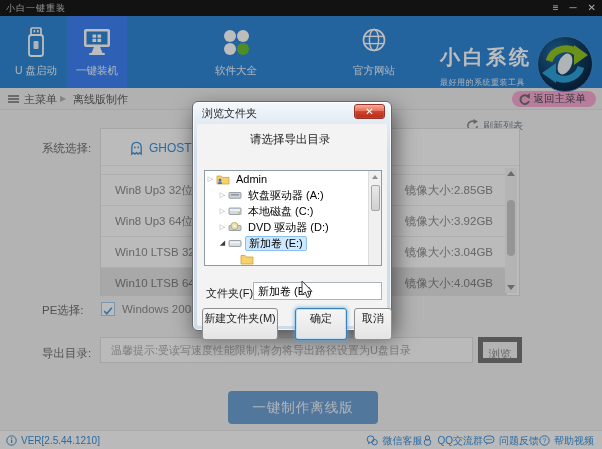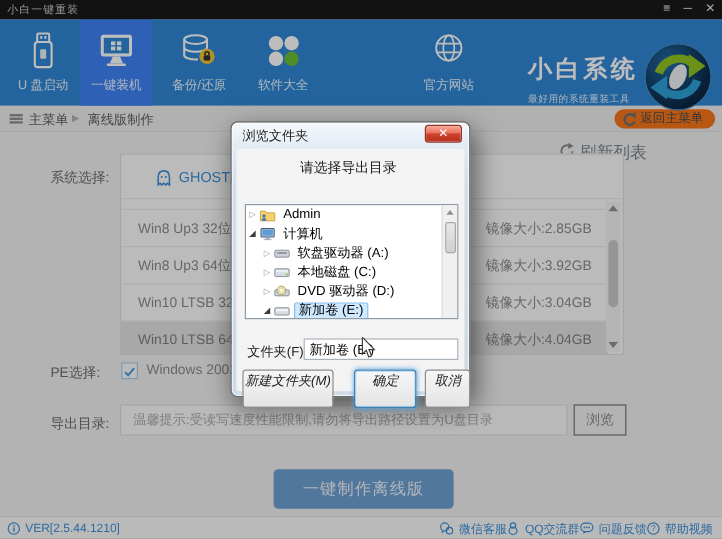--- a/index.html
+++ b/index.html
@@ -24,45 +24,45 @@
   .brand-slogan { font-size:8px; margin-top:6px; letter-spacing:0.5px; white-space:nowrap; color:#e7f1fb; }
   .brand-logo { position:absolute; left:536px; top:19px; width:58px; height:58px; }
 
   
   .crumbbar { position:absolute; left:0; top:88px; width:602px; height:22px; background:#efefef; border-bottom:1px solid #e3e3e3; z-index:3; }
   .hamburger { position:absolute; left:8px; top:7px; width:11px; height:8px; }
   .hamburger i { display:block; height:1.5px; background:#8f8f8f; margin-bottom:1.6px; }
   .crumb-root { position:absolute; left:24px; top:4px; font-size:11px; color:#5b5b5b; }
   .crumb-sep { position:absolute; left:60px; top:6px; font-size:8px; color:#b3b3b3; }
   .crumb-cur { position:absolute; left:73px; top:4px; font-size:11px; color:#5b5b5b; }
-  .back-pill { position:absolute; right:6px; top:3px; height:16px; padding:0 10px 0 6px; background:#f97316; border-radius:9px; display:flex; align-items:center; gap:4px; font-size:10.5px; color:#4a4a4a; }
+  .back-pill { position:absolute; right:6px; top:3px; height:16px; padding:0 10px 0 6px; background:#f9a8d4; border-radius:9px; display:flex; align-items:center; gap:4px; font-size:10.5px; color:#4a4a4a; }
 
   
   .content { position:absolute; left:0; top:110px; width:602px; height:320px; background:#f2f2f2; }
   .field-label { position:absolute; left:42px; font-size:11.5px; color:#6b6b6b; }
-  .refresh { position:absolute; left:466px; top:9px; display:flex; align-items:flex-start; gap:4px; font-size:14px; color:#75818c; }
+  .refresh { position:absolute; left:466px; top:9px; display:flex; align-items:flex-start; gap:4px; font-size:10px; color:#75818c; }
 
   .syslist { position:absolute; left:100px; top:18px; width:420px; height:168px; background:#fcfcfc; border:1px solid #e0e0e0; }
   .ghost-tab { position:absolute; left:28px; top:11px; display:flex; align-items:center; gap:5px; font-size:12px; color:#3a8fd9; }
   .tab-divider { position:absolute; left:0; top:36px; width:418px; height:1px; background:#ececec; }
   .sys-row { position:absolute; left:0; width:406px; height:31px; border-bottom:1px solid #ececec; font-size:11.5px; color:#8a8a8a; }
   .sys-row .r-name { position:absolute; left:14px; top:8px; }
   .sys-row .r-size { position:absolute; right:14px; top:8px; }
   .sys-row.partial { height:9px; top:37px; }
   .sys-row.sel { background:#e3e3e3; color:#7d7d7d; border-bottom:none; }
   .lscroll { position:absolute; right:2px; top:39px; width:12px; height:125px; background:#f3f3f3; }
   .tri-up { width:0; height:0; border-left:4px solid transparent; border-right:4px solid transparent; border-bottom:5px solid #8f8f8f; margin:3px auto 0 auto; }
   .tri-down { width:0; height:0; border-left:4px solid transparent; border-right:4px solid transparent; border-top:5px solid #8f8f8f; margin:0 auto; position:absolute; bottom:3px; left:2px; }
   .lthumb { position:absolute; left:2px; top:32px; width:8px; height:56px; background:#c9c9c9; border-radius:4px; }
 
   .pe-check { position:absolute; left:101px; top:192px; width:14px; height:14px; background:#fdfdfd; border:1px solid #a8cdea; }
   .pe-label { position:absolute; left:122px; top:193px; font-size:11.5px; color:#8a8a8a; }
 
   .export-box { position:absolute; left:100px; top:227px; width:373px; height:26px; background:#fbfbfb; border:1px solid #e0e0e0; font-size:11px; color:#a9a9a9; line-height:24px; padding-left:10px; white-space:nowrap; overflow:hidden; }
-  .browse-btn { position:absolute; left:478px; top:227px; width:44px; height:26px; border:1px solid #737373; background:transparent; font-size:11.5px; color:#8a8a8a; text-align:center; line-height:24px; }
+  .browse-btn { position:absolute; left:478px; top:227px; width:44px; height:26px; border:5px solid #737373; background:transparent; font-size:11.5px; color:#8a8a8a; text-align:center; line-height:24px; }
 
   .make-btn { position:absolute; left:228px; top:281px; width:150px; height:33px; background:#6d9fd2; border-radius:4px; color:#eef4fa; font-size:13.5px; text-align:center; line-height:33px; letter-spacing:1px; }
 
   
   .footer { position:absolute; left:0; top:430px; width:602px; height:19px; background:#fbfbfb; border-top:1px solid #e8e8e8; z-index:3; }
   .ver { position:absolute; left:6px; top:0; height:19px; display:flex; align-items:center; gap:4px; font-size:10px; color:#3a8fd9; }
   .flinks { position:absolute; right:8px; top:0; height:19px; display:flex; align-items:center; }
   .flink { display:flex; align-items:center; gap:4px; font-size:10px; color:#3a8fd9; }
 
   
@@ -89,21 +89,21 @@
   .lvl1 { padding-left:12px; }
   .lvl2 { padding-left:24px; }
   .tscroll { position:absolute; right:0; top:0; width:13px; height:110px; background:#f0f0f0; border-left:1px solid #dcdcdc; }
   .tthumb { position:absolute; left:2px; top:14px; width:9px; height:26px; background:linear-gradient(180deg,#e9e9e9,#cfcfcf); border:1px solid #a6a6a6; border-radius:2px; }
   .tri-up.sm { border-left-width:3px; border-right-width:3px; border-bottom-width:4px; margin-top:4px; }
   .tri-down.sm { border-left-width:3px; border-right-width:3px; border-top-width:4px; left:3px; }
 
   .folder-label { position:absolute; left:9px; top:162px; font-size:11px; color:#1c1c1c; }
   .folder-input { position:absolute; left:56px; top:158px; width:129px; height:18px; border:1px solid #aab2bb; background:#fff; font-size:11px; padding:0 4px; font-family:"Liberation Sans","DejaVu Sans",sans-serif; }
 
-  .dlg-btn { position:absolute; top:184px; height:32px; background:linear-gradient(180deg,#f6f6f6,#e4e4e4); border:1px solid #8e8e8e; border-radius:3px; font-size:11px; color:#1c1c1c; text-align:center; line-height:18px;font-style:italic; }
+  .dlg-btn { position:absolute; top:184px; height:32px; background:linear-gradient(180deg,#f6f6f6,#e4e4e4); border:1px solid #8e8e8e; border-radius:3px; font-size:11px; color:#1c1c1c; text-align:center; line-height:18px; }
   .btn-newfolder { left:5px; width:76px; }
   .btn-ok { left:98px; width:52px; border:1px solid #3c7fb1; box-shadow:0 0 4px #58a6df, inset 0 0 0 1px #bee0f5; }
   .btn-cancel { left:157px; width:38px; }
 
   .cursor { position:absolute; left:301px; top:281px; z-index:30; }
 </style>
 </head>
 <body>
 
 <div class="window">
@@ -133,31 +133,20 @@
         <rect x="4" y="4" width="26" height="18" rx="2" fill="#fff"></rect>
         <rect x="6.5" y="6.5" width="21" height="13" fill="#2e86d5"></rect>
         <rect x="12.5" y="9.5" width="3.6" height="3.2" fill="#fff"></rect>
           <rect x="17.5" y="9.5" width="3.6" height="3.2" fill="#fff"></rect>
         <rect x="12.5" y="13.8" width="3.6" height="3.2" fill="#fff"></rect>
           <rect x="17.5" y="13.8" width="3.6" height="3.2" fill="#fff"></rect>
         <path d="M14 22 L20 22 L22.5 28 L11.5 28 Z" fill="#fff"></path>
         <rect x="9" y="28" width="16" height="2" rx="1" fill="#fff"></rect>
       </svg>
       <span class="nav-label">一键装机</span>
-    </div>
-    <div class="nav-item" style="left:136px">
-      <svg class="nav-ico" viewBox="0 0 34 36">
-        <ellipse cx="14" cy="8" rx="9.5" ry="3.6" fill="none" stroke="#fff" stroke-width="1.7"></ellipse>
-        <path d="M4.5 8 V14.5 C4.5 16.5 8.8 18.1 14 18.1 S23.5 16.5 23.5 14.5 V8" fill="none" stroke="#fff" stroke-width="1.7"></path>
-        <path d="M4.5 14.5 V21 C4.5 23 8.8 24.6 14 24.6 L16 24.5" fill="none" stroke="#fff" stroke-width="1.7"></path>
-        <circle cx="23.5" cy="22" r="6.4" fill="#f0c330"></circle>
-        <rect x="20.8" y="21" width="5.4" height="4.4" rx="0.8" fill="#2c2c2c"></rect>
-        <path d="M21.8 21 V19.8 A1.7 1.7 0 0 1 25.2 19.8 V21" fill="none" stroke="#2c2c2c" stroke-width="1.3"></path>
-      </svg>
-      <span class="nav-label">备份/还原</span>
     </div>
     <div class="nav-item" style="left:206px">
       <svg class="nav-ico" viewBox="0 0 34 36">
         <circle cx="11" cy="11" r="6" fill="#fff"></circle>
         <circle cx="24" cy="11" r="6" fill="#fff"></circle>
         <circle cx="11" cy="24" r="6" fill="#fff"></circle>
         <circle cx="24" cy="24" r="6" fill="#67bd2f"></circle>
       </svg>
       <span class="nav-label">软件大全</span>
     </div>
@@ -329,30 +318,20 @@
       <div class="tree">
         <div class="tree-row">
           <span class="expander">▷</span>
           <svg class="t-icon" viewBox="0 0 14 12">
             <path d="M1 3 H5.2 L6.4 4.4 H13 V11 H1 Z" fill="#f7d26b" stroke="#c9a23e" stroke-width="0.8"></path>
             <circle cx="4" cy="7" r="1.5" fill="#4a76b8"></circle>
               <path d="M2 11 C2 9 3 8.6 4 8.6 S6 9 6 11 Z" fill="#4a76b8"></path>
           </svg>
           <span class="t-label">Admin</span>
         </div>
-        <div class="tree-row">
-          <span class="expander open">◢</span>
-          <svg class="t-icon" viewBox="0 0 14 12">
-            <rect x="1.5" y="1.5" width="11" height="7" rx="0.8" fill="#bcd6ee" stroke="#45587a" stroke-width="0.9"></rect>
-            <rect x="2.6" y="2.6" width="8.8" height="4.8" fill="#5f9bd6"></rect>
-            <rect x="5.5" y="8.8" width="3" height="1.2" fill="#8c9aa8"></rect>
-              <rect x="3.8" y="10" width="6.4" height="1.1" fill="#a7b2bd"></rect>
-          </svg>
-          <span class="t-label">计算机</span>
-        </div>
         <div class="tree-row lvl1">
           <span class="expander">▷</span>
           <svg class="t-icon" viewBox="0 0 14 12">
             <rect x="1" y="3.5" width="12" height="5.8" rx="0.8" fill="#cdd2d9" stroke="#878e98" stroke-width="0.8"></rect>
             <rect x="3" y="5.2" width="8" height="1.2" fill="#7d848e"></rect>
           </svg>
           <span class="t-label">软盘驱动器 (A:)</span>
         </div>
         <div class="tree-row lvl1">
           <span class="expander">▷</span>

